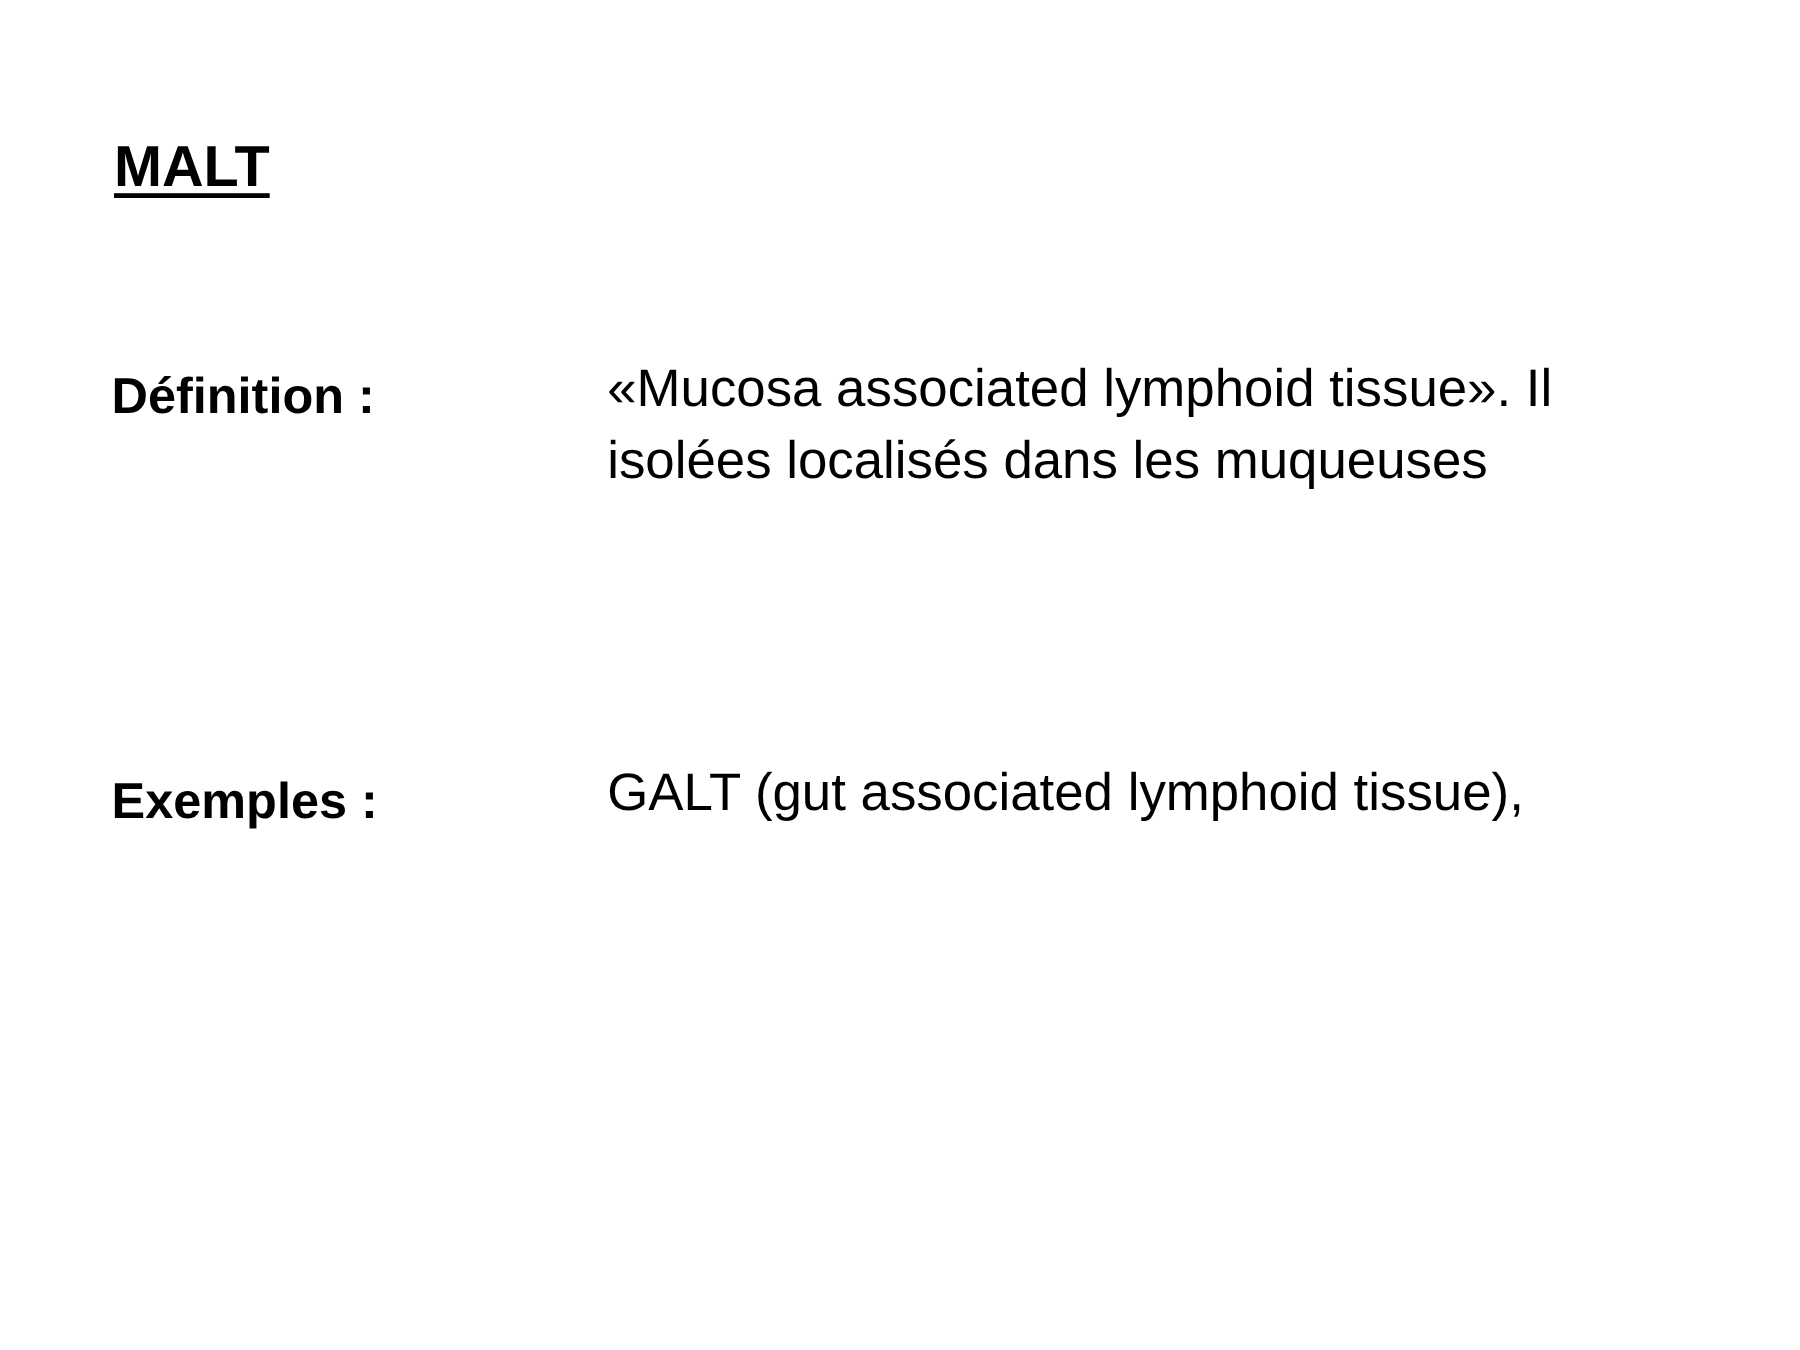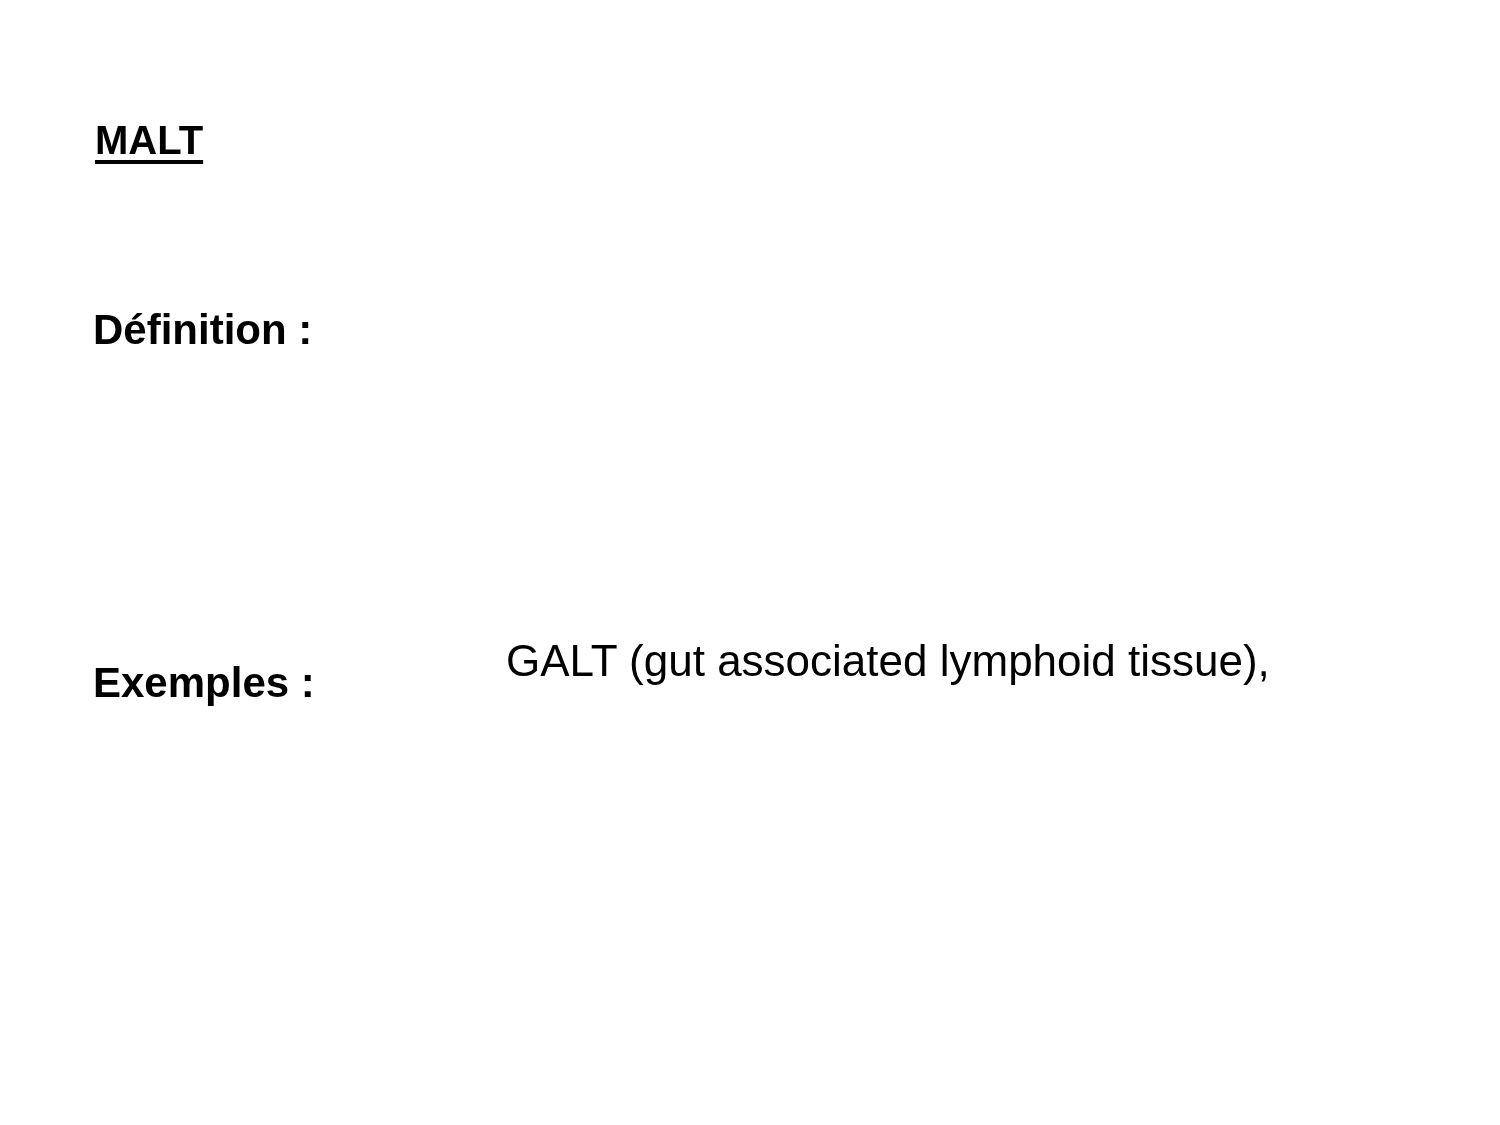--- a/index.html
+++ b/index.html
@@ -12,21 +12,21 @@
       height: 1125px;
       position: relative;
       overflow: hidden;
       font-family: "Liberation Sans", sans-serif;
       color: #000000;
     }
     .slide-title {
       position: absolute;
       left: 95px;
       top: 114px;
-      font-size: 40px;
+      font-size: 48px;
       font-weight: bold;
       line-height: 52px;
       text-decoration: underline;
       text-decoration-thickness: 4px;
       text-underline-offset: 6px;
     }
     .label {
       position: absolute;
       left: 93px;
       font-size: 42px;
@@ -39,30 +39,32 @@
       width: 960px;
       font-size: 44px;
       line-height: 60px;
       white-space: nowrap;
     }
     .body-text .line {
       display: block;
     }
     #def-label { top: 300px; }
     #def-text { top: 294px; }
-    #ex-label { top: 638px; margin-top: 15px; }
+    #ex-label { top: 638px; }
     #ex-text { top: 631px; }
   </style>
 </head>
 <body>
 
 <div>
   <div class="slide-title">MALT</div>
 
   <div id="def-label" class="label">Définition :</div>
   <div id="def-text" class="body-text">
+    <span class="line">«Mucosa associated lymphoid tissue». Il</span>
+    <span class="line">isolées localisés dans les muqueuses</span>
   </div>
 
   <div id="ex-label" class="label">Exemples :</div>
   <div id="ex-text" class="body-text">
     <span class="line">GALT (gut associated lymphoid tissue),</span>
   </div>
 </div>
 
 </body></html>

